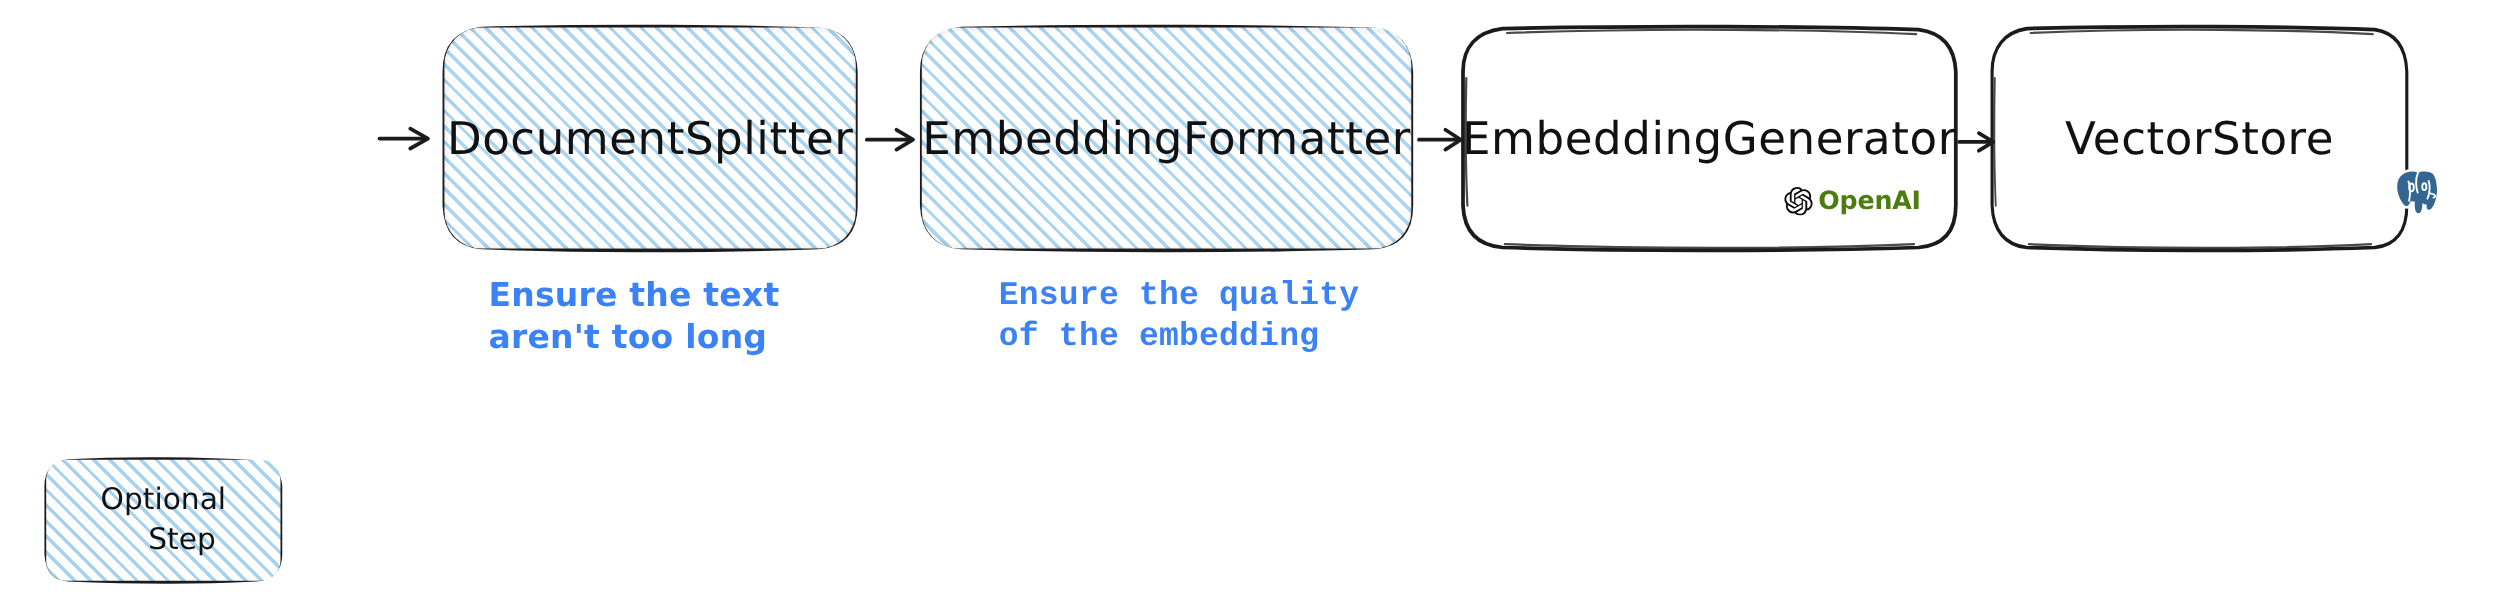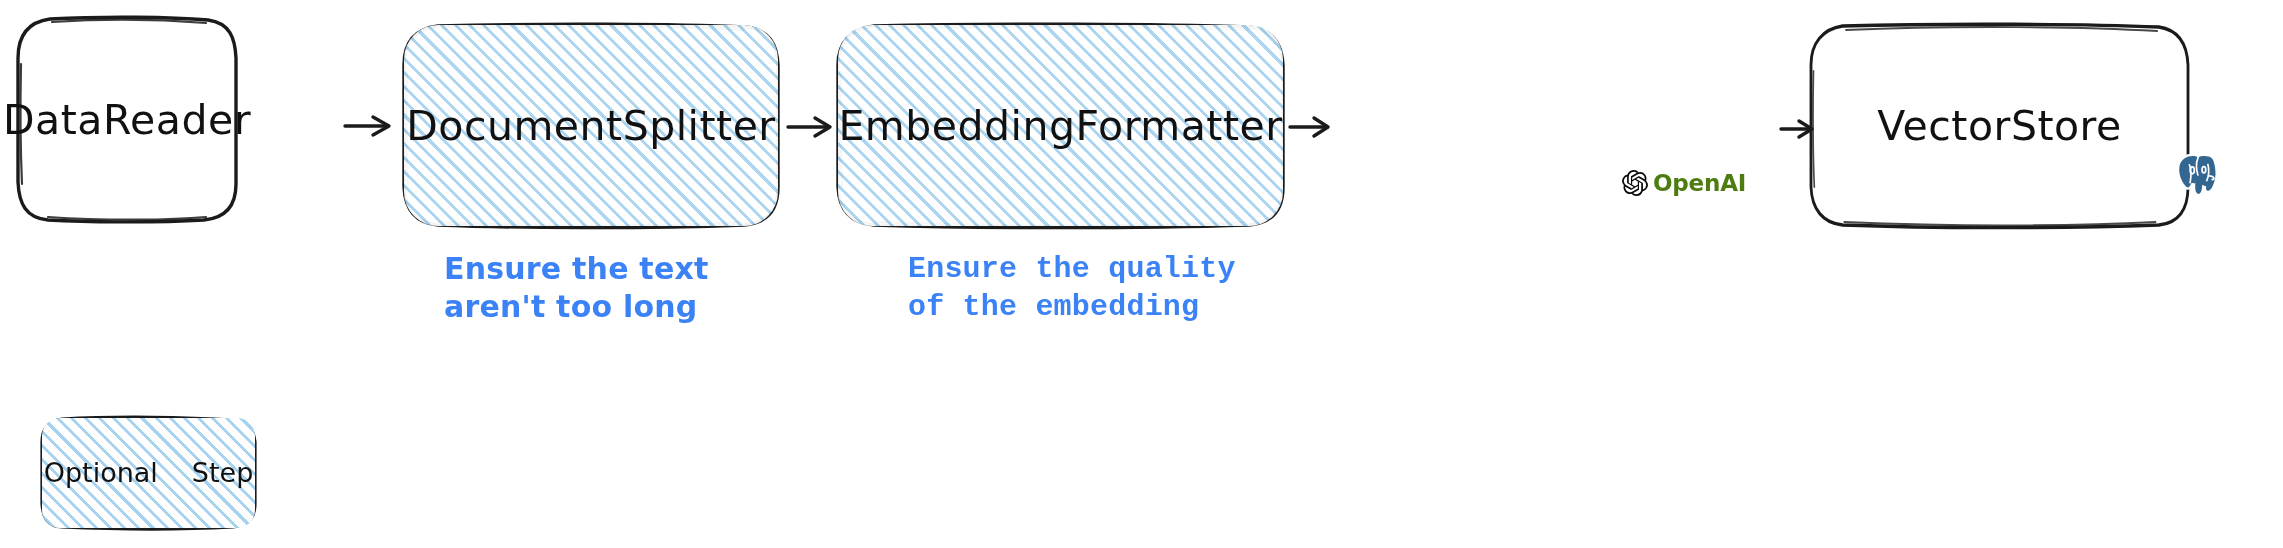--- a/index.html
+++ b/index.html
@@ -92,21 +92,21 @@
     font-size: 23px;
     font-weight: 700;
     color: #4d7c0f;
     letter-spacing: -0.2px;
   }
   
   .legend-box {
     position: absolute;
     box-sizing: border-box;
     display: flex;
-    flex-direction: row;
+    flex-direction: column;
     align-items: center;
     justify-content: center;
   }
   .legend-line {
     position: relative;
     z-index: 3;
     font-family: "DejaVu Sans", sans-serif;
     font-size: 27px;
     color: #111111;
     line-height: 1.35;
@@ -125,30 +125,20 @@
       #a8d3f0 7px,
       #a8d3f0 10px
     );
   }
 </style>
 </head>
 <body>
 
 <div id="canvas">
 
-  <div class="node" id="node-0" style="left:18px; top:18px; width:218px; height:204px;">
-    <svg class="node-svg" viewBox="0 0 230 216" preserveAspectRatio="none">
-      <path d="M38 7 C 95 4, 160 5, 196 8 C 218 11, 223 26, 224 46 L 224 172
-               C 224 194, 214 206, 192 208 C 140 211, 72 210, 36 208
-               C 14 206, 7 192, 6 170 L 6 46 C 6 24, 16 10, 38 7 Z" fill="#ffffff" stroke="#1b1b1b" stroke-width="3.4" stroke-linecap="round" stroke-linejoin="round"></path>
-      <path d="M40 10 C 98 6, 158 8, 194 11 M9 52 C 8 98, 9 150, 10 172
-               M36 205 C 96 209, 160 208, 194 205" fill="none" stroke="#1b1b1b" stroke-width="2.2" stroke-linecap="round" opacity="0.85"></path>
-    </svg>
-    <span class="node-label">DataReader</span>
-  </div>
 
   <svg class="arrow" style="left:247px; top:106px; width:150px; height:40px;" viewBox="0 0 150 40">
     <path d="M98 20 L 140 20" stroke="#1b1b1b" stroke-width="3.4" fill="none" stroke-linecap="round"></path>
     <path d="M126 11 L 142 20 L 126 29" stroke="#1b1b1b" stroke-width="3.4" fill="none" stroke-linecap="round" stroke-linejoin="round"></path>
   </svg>
 
   <div class="node" id="node-1" style="left:404px; top:25px; width:374px; height:201px;">
     <div class="hatch-layer"></div>
     <svg class="node-svg" viewBox="0 0 386 213" preserveAspectRatio="none">
       <path d="M40 7 C 150 4, 280 5, 348 8 C 372 11, 379 26, 380 46 L 380 168
@@ -181,20 +171,30 @@
   </div>
 
   <div class="caption" style="left:908px; top:250px;font-family:Liberation Mono, monospace;">Ensure the quality
 of the embedding</div>
 
   <svg class="arrow" style="left:1286px; top:108px; width:50px; height:38px;" viewBox="0 0 50 38">
     <path d="M4 19 L 40 19" stroke="#1b1b1b" stroke-width="3.4" fill="none" stroke-linecap="round"></path>
     <path d="M28 10 L 42 19 L 28 28" stroke="#1b1b1b" stroke-width="3.4" fill="none" stroke-linecap="round" stroke-linejoin="round"></path>
   </svg>
 
+  <div class="node" id="node-3" style="left:1330px; top:25px; width:448px; height:201px;">
+    <svg class="node-svg" viewBox="0 0 460 213" preserveAspectRatio="none">
+      <path d="M42 7 C 172 4, 332 5, 420 8 C 444 11, 453 26, 454 46 L 454 168
+               C 454 190, 444 204, 420 206 C 292 210, 142 209, 42 206
+               C 18 204, 7 190, 6 168 L 6 46 C 6 24, 18 10, 42 7 Z" fill="#ffffff" stroke="#1b1b1b" stroke-width="3.4" stroke-linecap="round" stroke-linejoin="round"></path>
+      <path d="M46 11 C 182 6, 332 8, 418 12 M9 52 C 8 96, 9 148, 10 168
+               M44 203 C 182 208, 322 207, 416 203" fill="none" stroke="#1b1b1b" stroke-width="2" stroke-linecap="round" opacity="0.8"></path>
+    </svg>
+    <span class="node-label">EmbeddingGenerator</span>
+  </div>
 
   <div class="badge" style="left:1622px; top:170px;">
     <svg width="26" height="26" viewBox="0 0 24 24">
       <path fill="#0b0b0b" d="M22.28 9.82a5.98 5.98 0 0 0-.52-4.91 6.05 6.05 0 0 0-6.51-2.9A6.07 6.07 0 0 0 4.98 4.18a5.99 5.99 0 0 0-4 2.9 6.05 6.05 0 0 0 .74 7.1 5.98 5.98 0 0 0 .51 4.91 6.05 6.05 0 0 0 6.52 2.9A5.98 5.98 0 0 0 13.26 24a6.06 6.06 0 0 0 5.77-4.21 5.99 5.99 0 0 0 4-2.9 6.06 6.06 0 0 0-.75-7.07Zm-9.02 12.6a4.48 4.48 0 0 1-2.88-1.04l.14-.08 4.78-2.76a.79.79 0 0 0 .39-.68v-6.74l2.02 1.17a.07.07 0 0 1 .04.05v5.58a4.5 4.5 0 0 1-4.49 4.5ZM3.6 18.3a4.47 4.47 0 0 1-.54-3.01l.14.09 4.79 2.76a.77.77 0 0 0 .78 0l5.84-3.37v2.33a.08.08 0 0 1-.03.06l-4.84 2.8a4.5 4.5 0 0 1-6.14-1.65ZM2.34 7.9a4.48 4.48 0 0 1 2.34-1.97v5.68a.77.77 0 0 0 .38.67l5.81 3.35-2.02 1.17a.08.08 0 0 1-.07 0L3.95 14a4.5 4.5 0 0 1-1.61-6.1Zm16.6 3.86-5.83-3.4L15.13 7.2a.08.08 0 0 1 .07 0l4.83 2.79a4.49 4.49 0 0 1-.68 8.1v-5.67a.8.8 0 0 0-.4-.67Zm2.01-3.02-.14-.09-4.78-2.79a.78.78 0 0 0-.79 0L9.4 9.23V6.9a.07.07 0 0 1 .03-.06l4.83-2.79a4.5 4.5 0 0 1 6.68 4.66ZM8.3 12.87l-2.02-1.17a.08.08 0 0 1-.04-.05V6.07a4.5 4.5 0 0 1 7.37-3.45l-.14.08L8.69 5.46a.79.79 0 0 0-.39.68v6.73Zm1.1-2.36 2.6-1.5 2.6 1.5v3l-2.6 1.5-2.6-1.5v-3Z"></path>
     </svg>
     <span class="badge-text">OpenAI</span>
   </div>
 
   <svg class="arrow" style="left:1778px; top:110px; width:42px; height:38px;" viewBox="0 0 42 38">
     <path d="M3 19 L 32 19" stroke="#1b1b1b" stroke-width="3.4" fill="none" stroke-linecap="round"></path>

